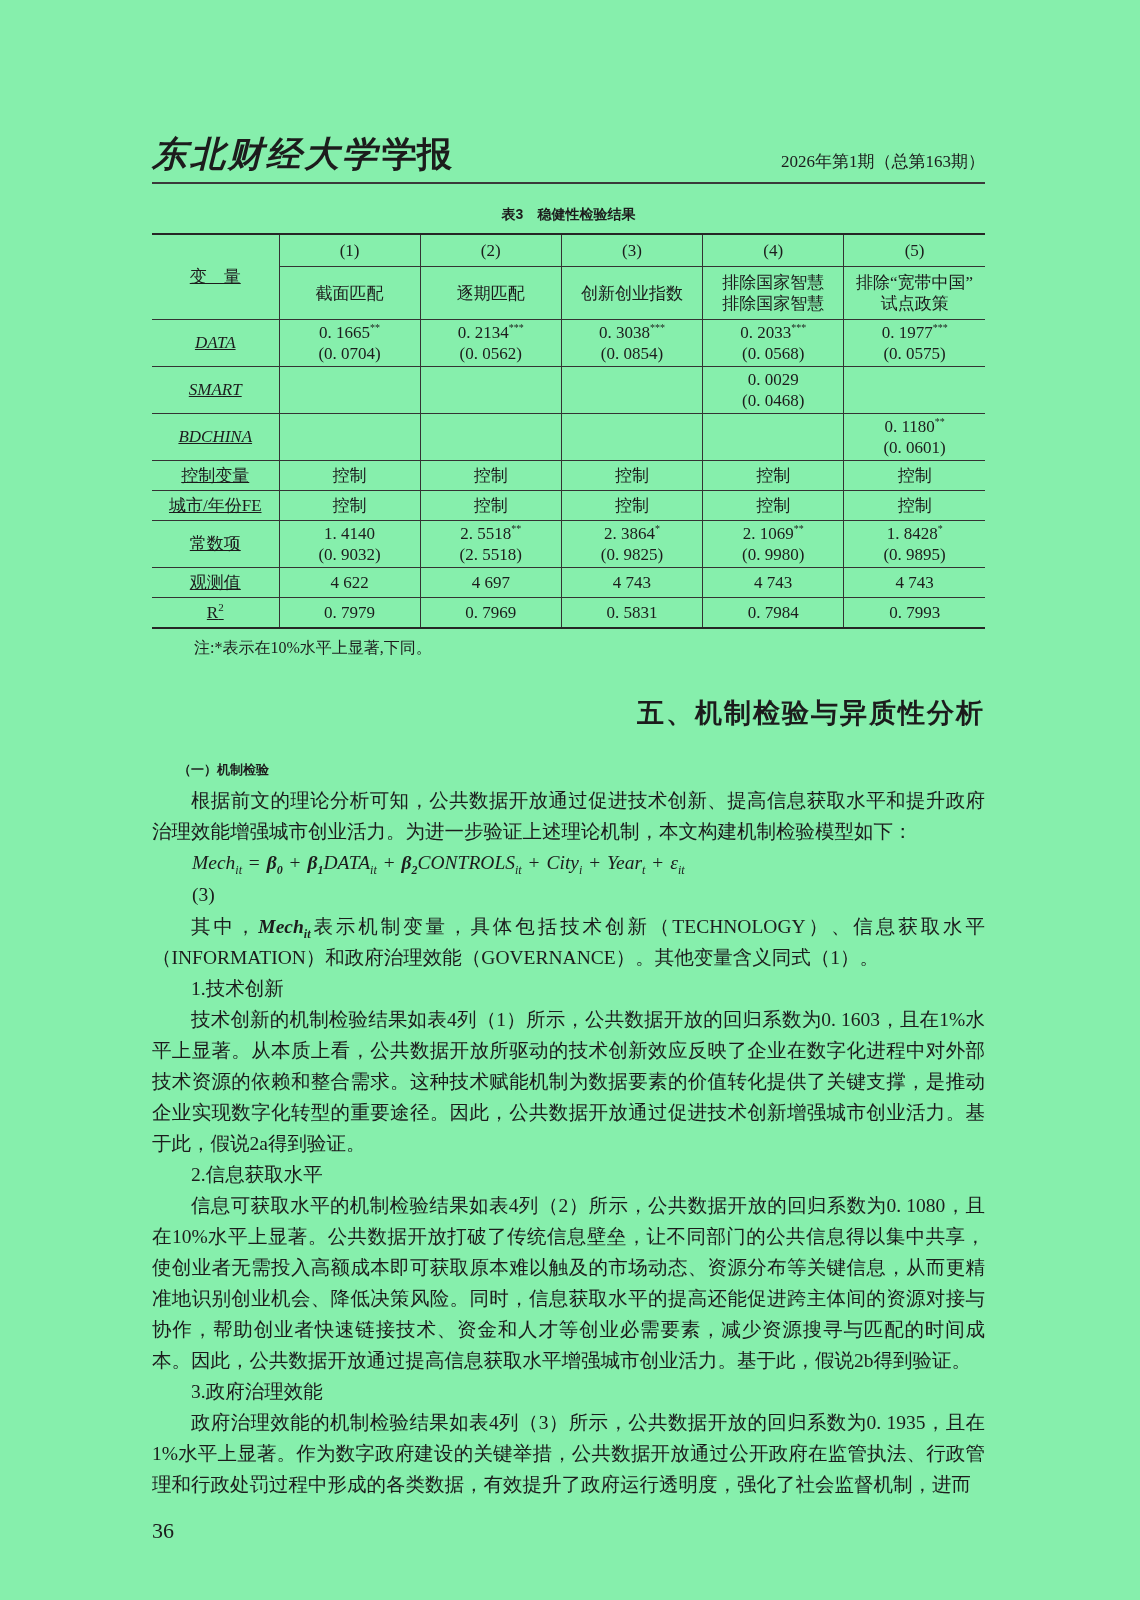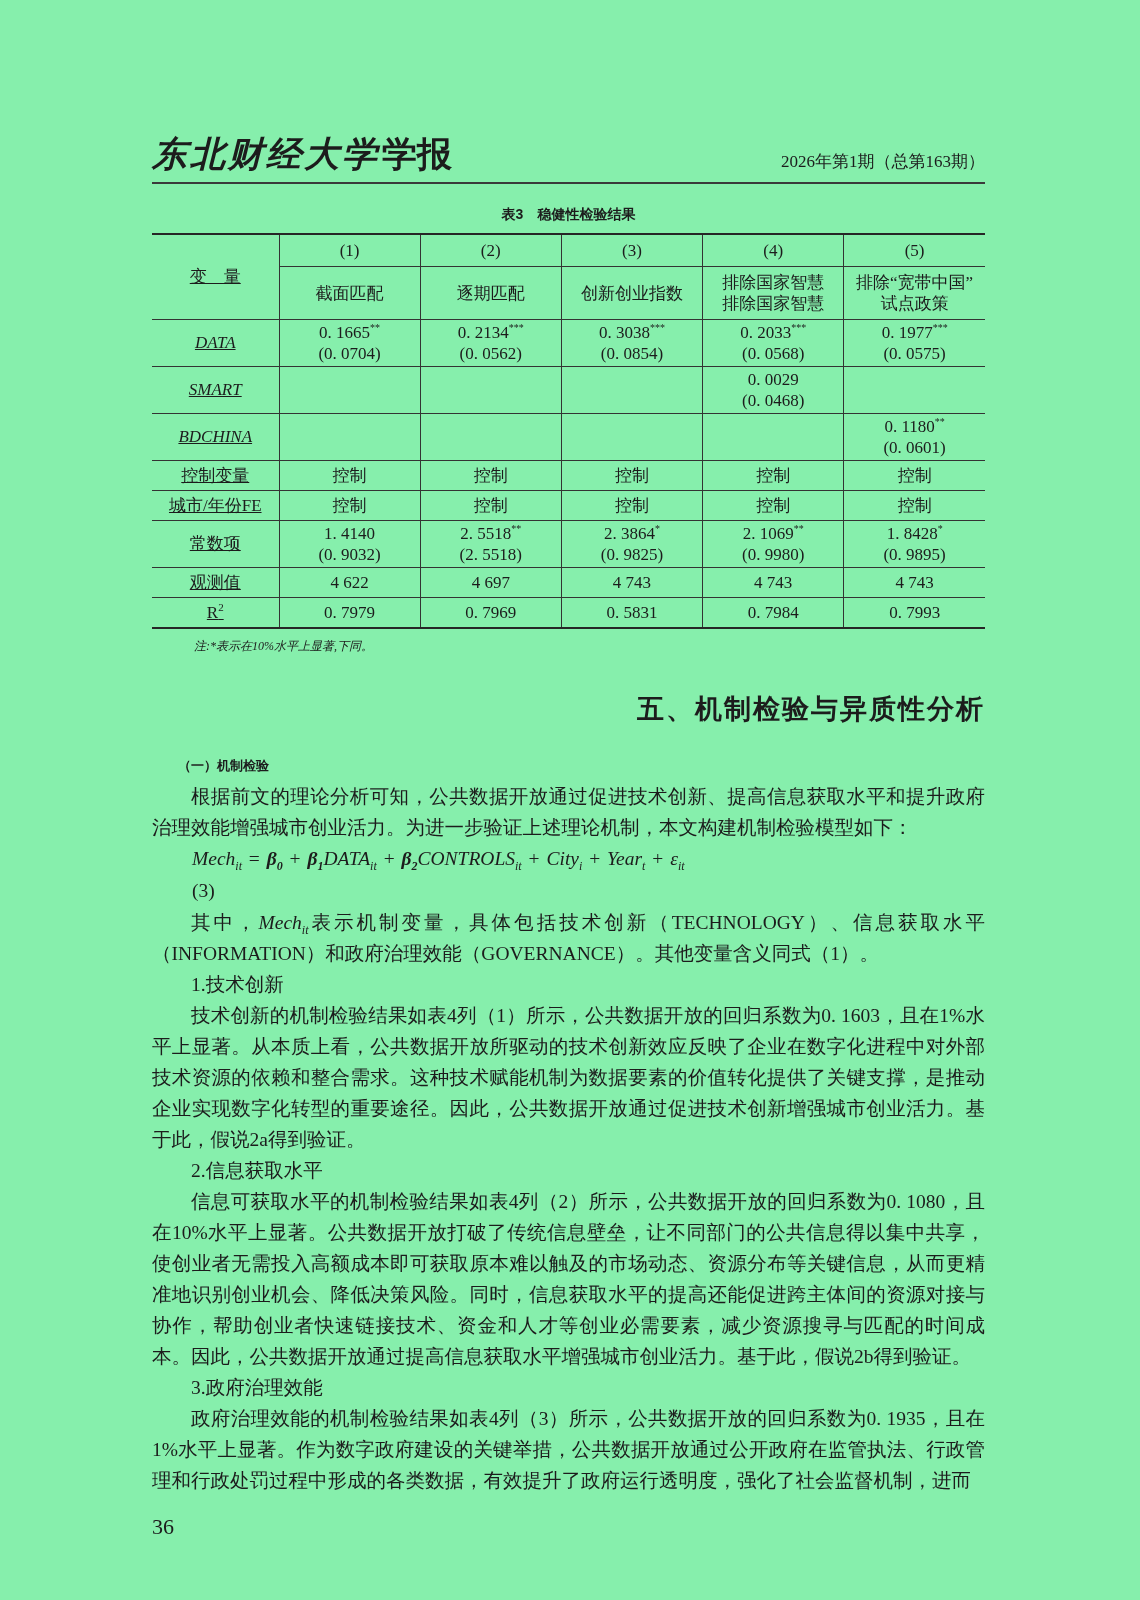--- a/index.html
+++ b/index.html
@@ -42,39 +42,39 @@
   }
   .rtable td.nol { border-left: none; text-decoration: underline; }
   .rtable td.colnum { height: 27px; }
   .rtable td.collabel { line-height: 21px; padding: 4px 2px; height: 44px; }
   .rtable td.rowlabel { }
   .rtable td.rowlabel.it { font-style: italic; }
   .rtable td.dcell { height: 25px; }
   .rtable .cline { line-height: 21px; }
   .rtable sup.st { font-size: 10px; vertical-align: super; line-height: 0; }
   .rtable sup { font-size: 11px; line-height: 0; }
-  .table-note { font-size: 12px; margin-top: 9px; padding-left: 42px; font-style: italic; }
+  .table-note { font-size: 16px; margin-top: 9px; padding-left: 42px; }
 
   
   .section-heading {
     font-size: 27px; font-weight: bold; text-align: right;
     font-family: "Liberation Sans", sans-serif;
     margin: 36px 0 0 0; letter-spacing: 2px;
   }
   .sub-heading {
     font-size: 13px; font-weight: bold;
     font-family: "Liberation Sans", sans-serif;
     margin: 30px 0 6px 0; text-indent: 2em;
   }
   .body-text {
     font-size: 19.5px; line-height: 31px;
     margin: 0; text-indent: 2em; text-align: justify;
   }
   .body-text sub { font-size: 12px; line-height: 0; }
-  .mvar { font-style: italic; }
+  .mvar { font-style: italic; font-weight: bold; }
 
   .formula-row {
     display: flex; justify-content: space-between; align-items: baseline;
     font-size: 19.5px; line-height: 32px; padding-left: 40px; flex-direction: column;
   }
   .formula { font-style: italic; white-space: nowrap; }
   .formula sub { font-size: 12px; line-height: 0; font-style: italic; }
   .formula .op { font-style: normal; padding: 0 2px; }
   .formula .fv.bold { font-weight: bold; }
   .formula-number { font-style: normal; }

